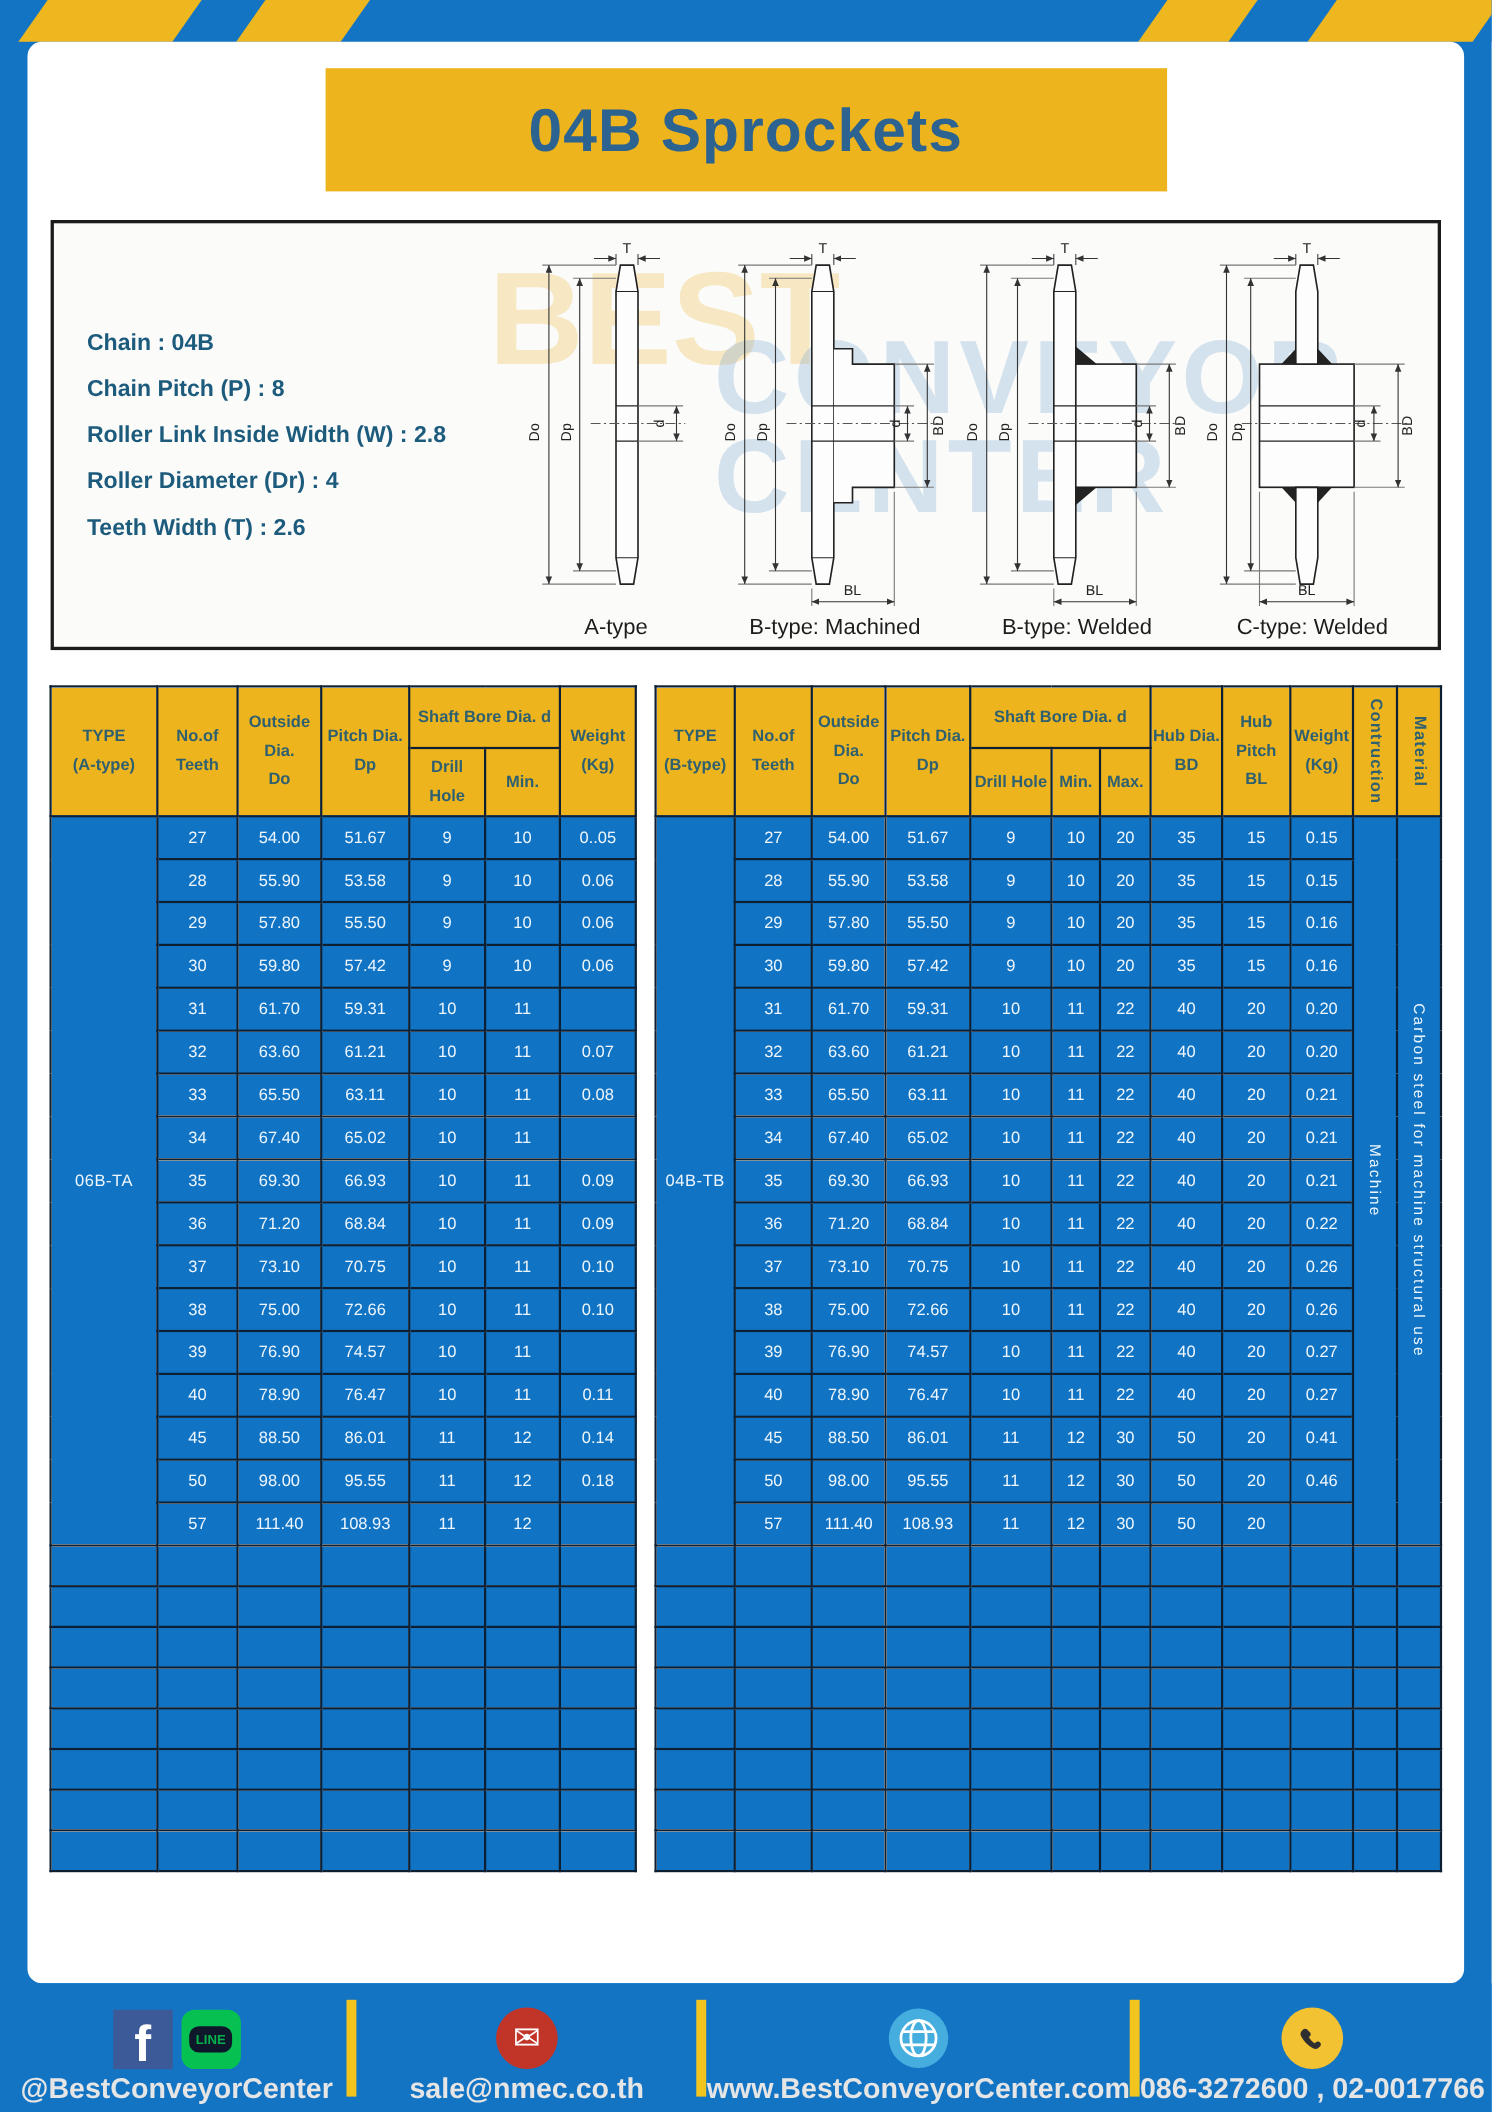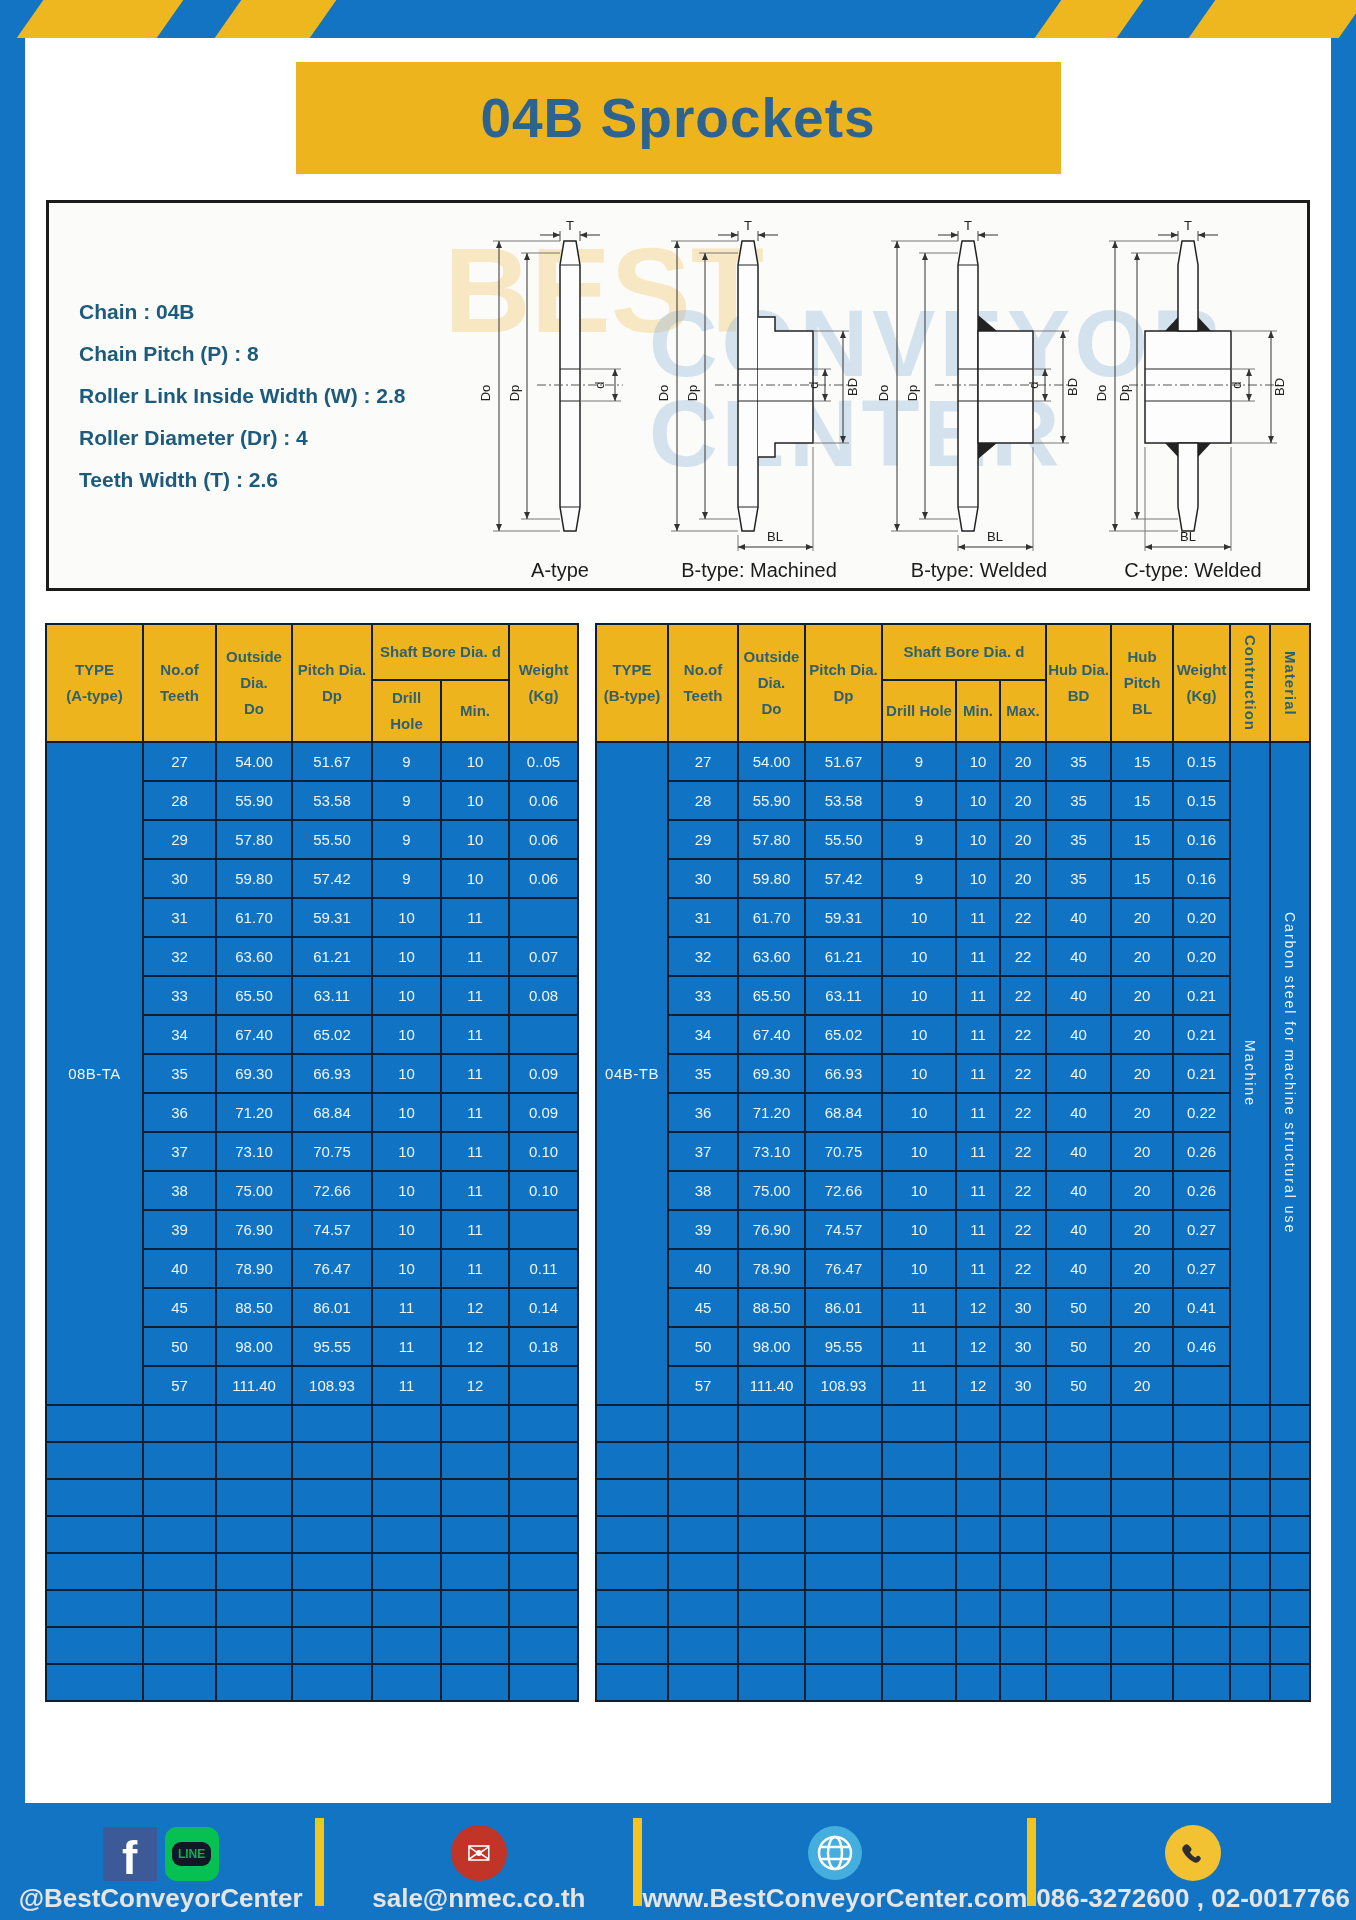--- a/index.html
+++ b/index.html
@@ -8,21 +8,21 @@
 
   
   .top-bar { position:absolute; top:0; left:0; width:1356px; height:38px; background:#1474c4; overflow:hidden; }
   .stripe { position:absolute; top:-4px; height:46px; background:#eeb71f; transform:skewX(-35deg); }
   .s1 { left:30px; width:140px; }
   .s2 { left:228px; width:95px; }
   .s3 { left:1048px; width:82px; }
   .s4 { left:1202px; width:150px; }
 
   
-  .panel { position:absolute; top:38px; left:25px; width:1306px; height:1765px; background:#ffffff; }
+  .panel { position:absolute; top:38px; left:25px; width:1306px; height:1765px; background:#ffffff;border-radius:13px; }
 
   .title-box { width:765px; height:112px; margin:24px auto 0 auto; background:#eeb41e;
                display:flex; align-items:center; justify-content:center; }
   .title-box h1 { font-size:55px; font-weight:bold; color:#2c6390; letter-spacing:1px; }
 
   
   .diagram-box { width:1264px; height:391px; margin:26px auto 0 auto; border:3px solid #1b1b1b;
                  background:#fbfbfa; position:relative; display:flex; overflow:hidden; }
   .specs { width:418px; display:flex; flex-direction:column; justify-content:center; padding-left:30px; z-index:2; }
   .spec-line { font-size:21px; font-weight:bold; color:#1d5b7d; line-height:2.0; white-space:nowrap; }
@@ -279,21 +279,21 @@
           <th rowspan="2">Weight
 (Kg)</th>
         </tr>
         <tr>
           <th>Drill Hole</th>
           <th>Min.</th>
         </tr>
       </thead>
       <tbody>
           <tr>
-            <td rowspan="17" class="type-cell">08B-TA</td>
+            <td rowspan="17" class="type-cell">06B-TA</td>
             <td>27</td>
             <td>54.00</td>
             <td>51.67</td>
             <td>9</td>
             <td>10</td>
             <td>0..05</td>
           </tr>
           <tr>
             <td>28</td>
             <td>55.90</td>

